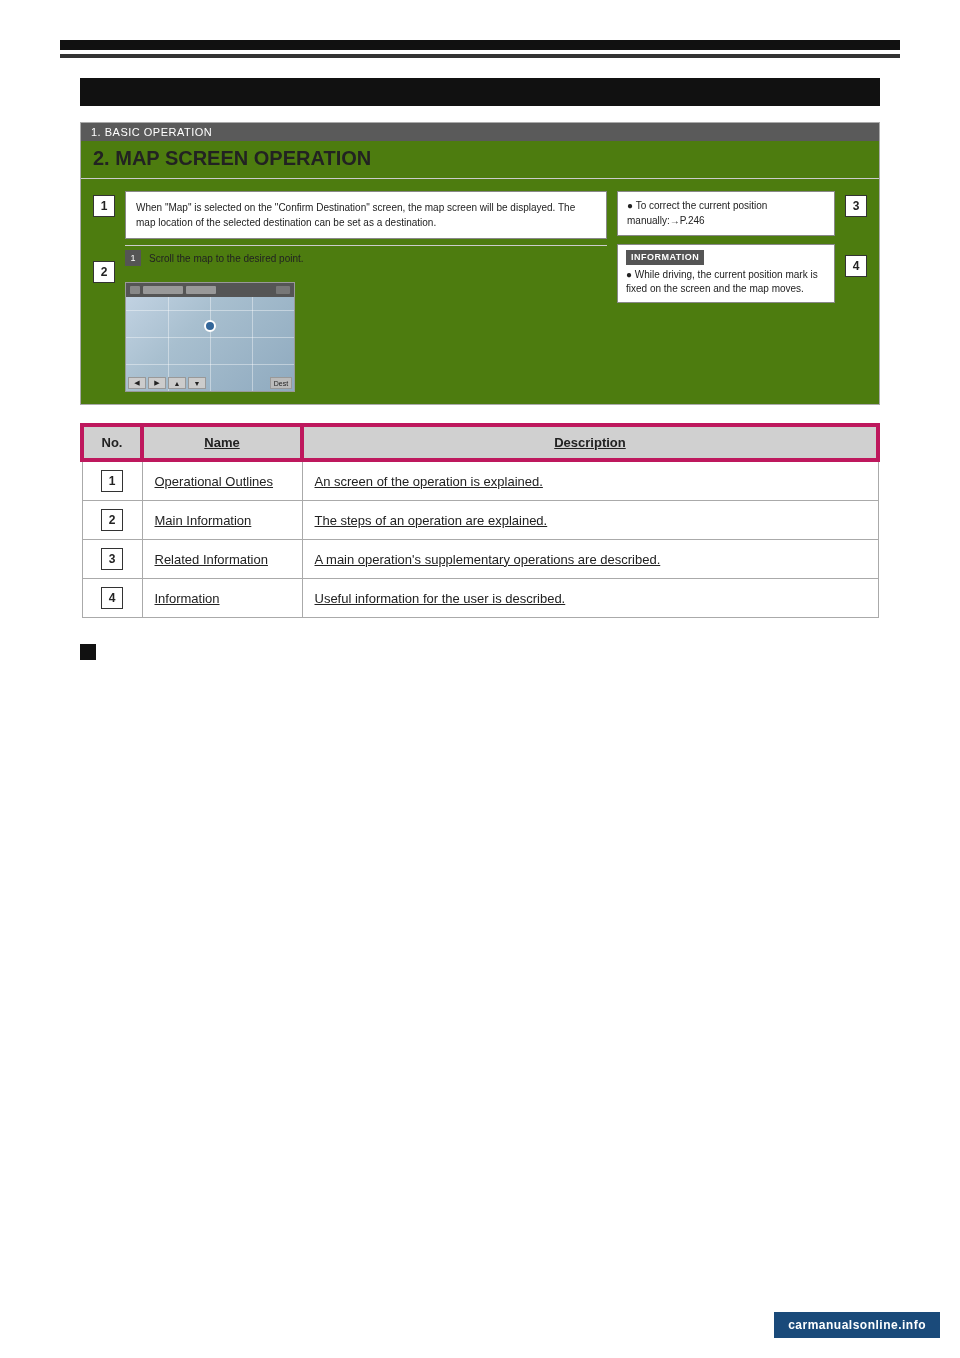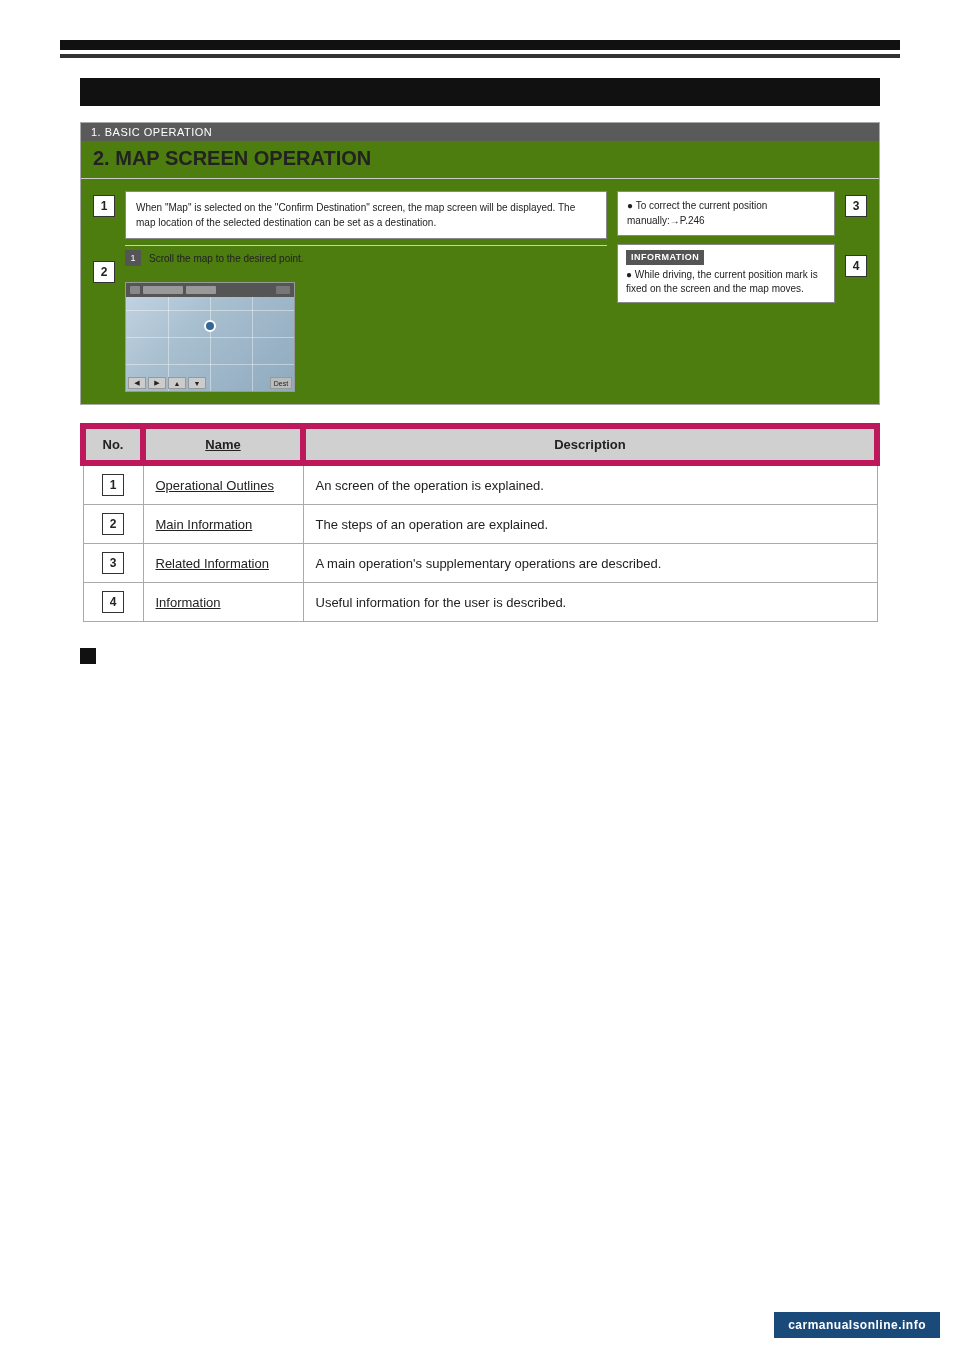--- a/index.html
+++ b/index.html
@@ -181,41 +181,42 @@
 
     
     .info-table {
       width: 100%;
       border-collapse: collapse;
       margin-bottom: 18px;
       font-size: 13px;
     }
     .info-table th {
       background: #d0d0d0;
-      border: 6px solid #be185d;
+      border: 4px solid #be185d;
       padding: 8px 12px;
       text-align: center;
       font-weight: bold;
       margin-left: 20px;
     }
     .info-table td {
       border: 1px solid #aaa;
       padding: 8px 12px;
       vertical-align: middle;
     }
     .info-table .col-no {
       width: 60px;
       text-align: center;
     }
     .info-table .col-name {
       width: 160px;
       text-decoration: underline;
     }
     .info-table .col-desc {
       flex: 1;
+      text-decoration: underline;
     }
     .num-badge {
       width: 22px;
       height: 22px;
       border: 1.5px solid #333;
       display: inline-flex;
       align-items: center;
       justify-content: center;
       font-size: 12px;
       font-weight: bold;

